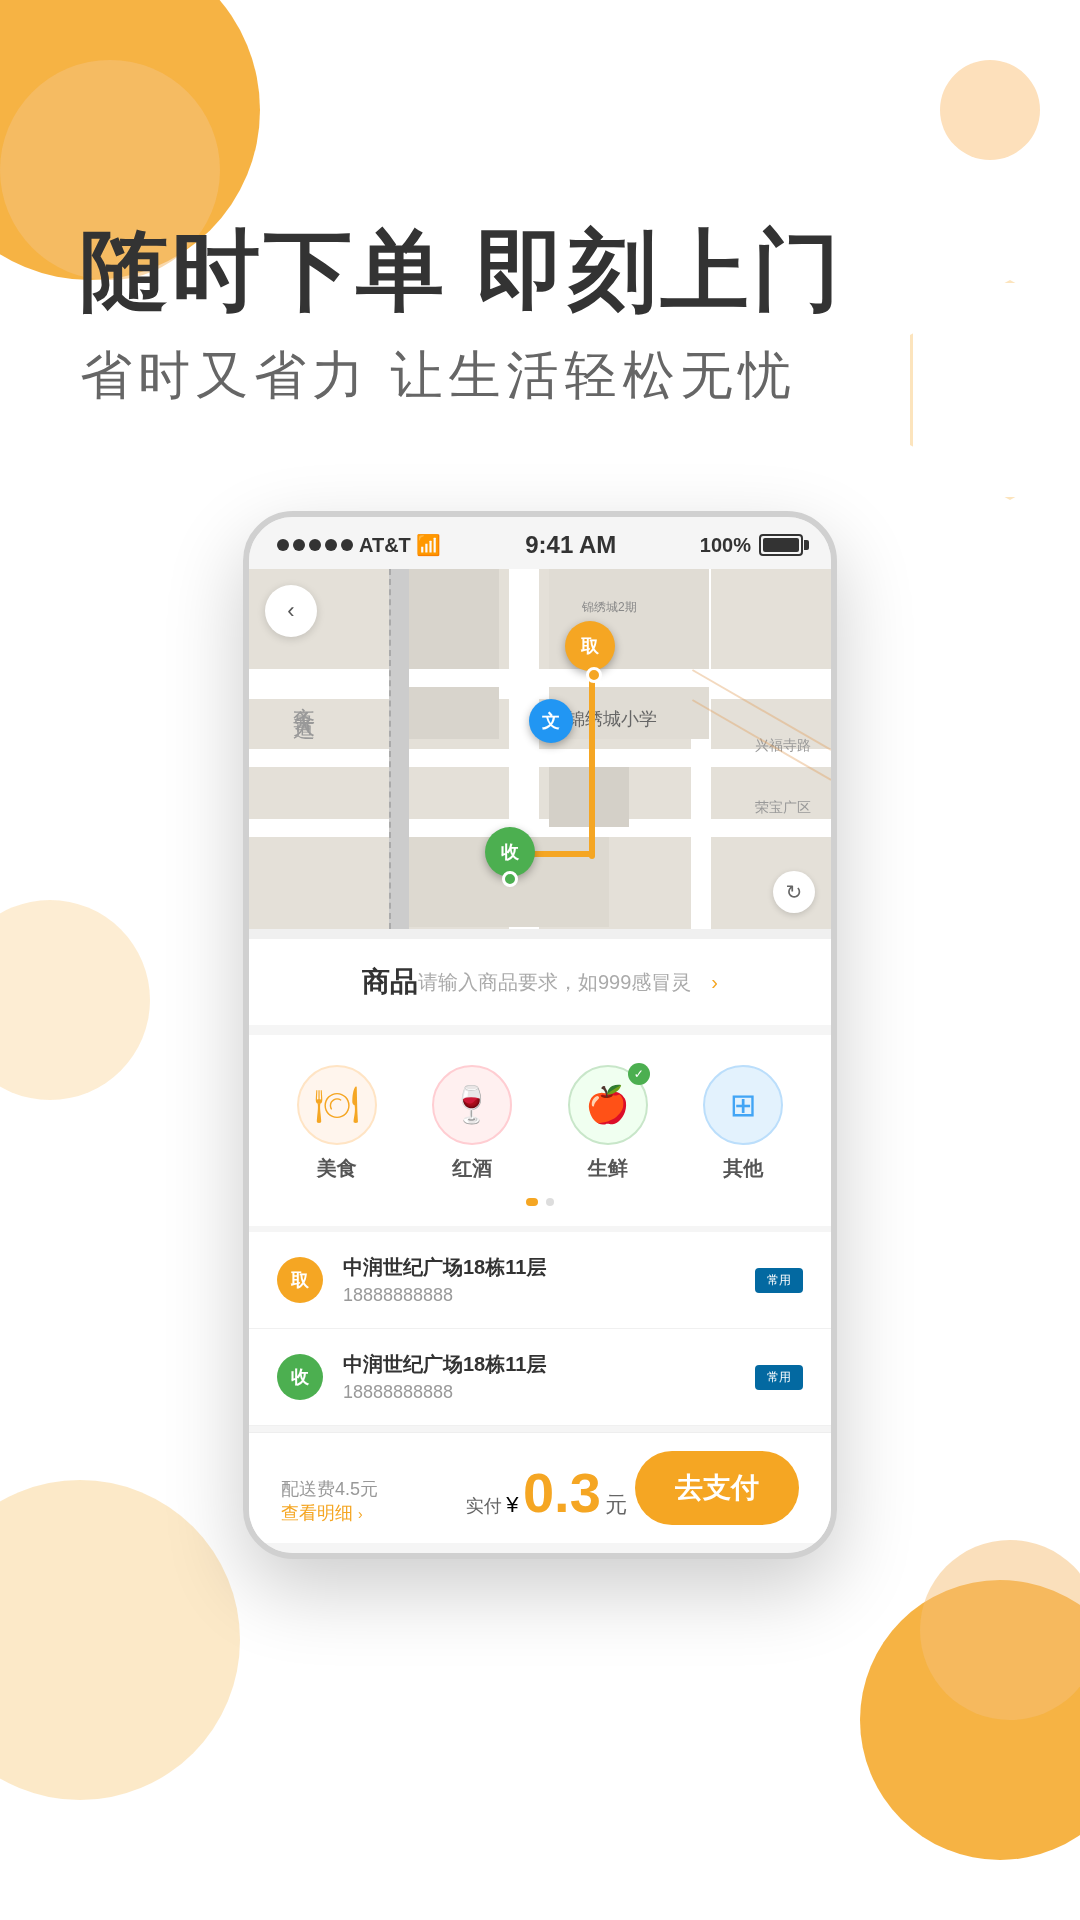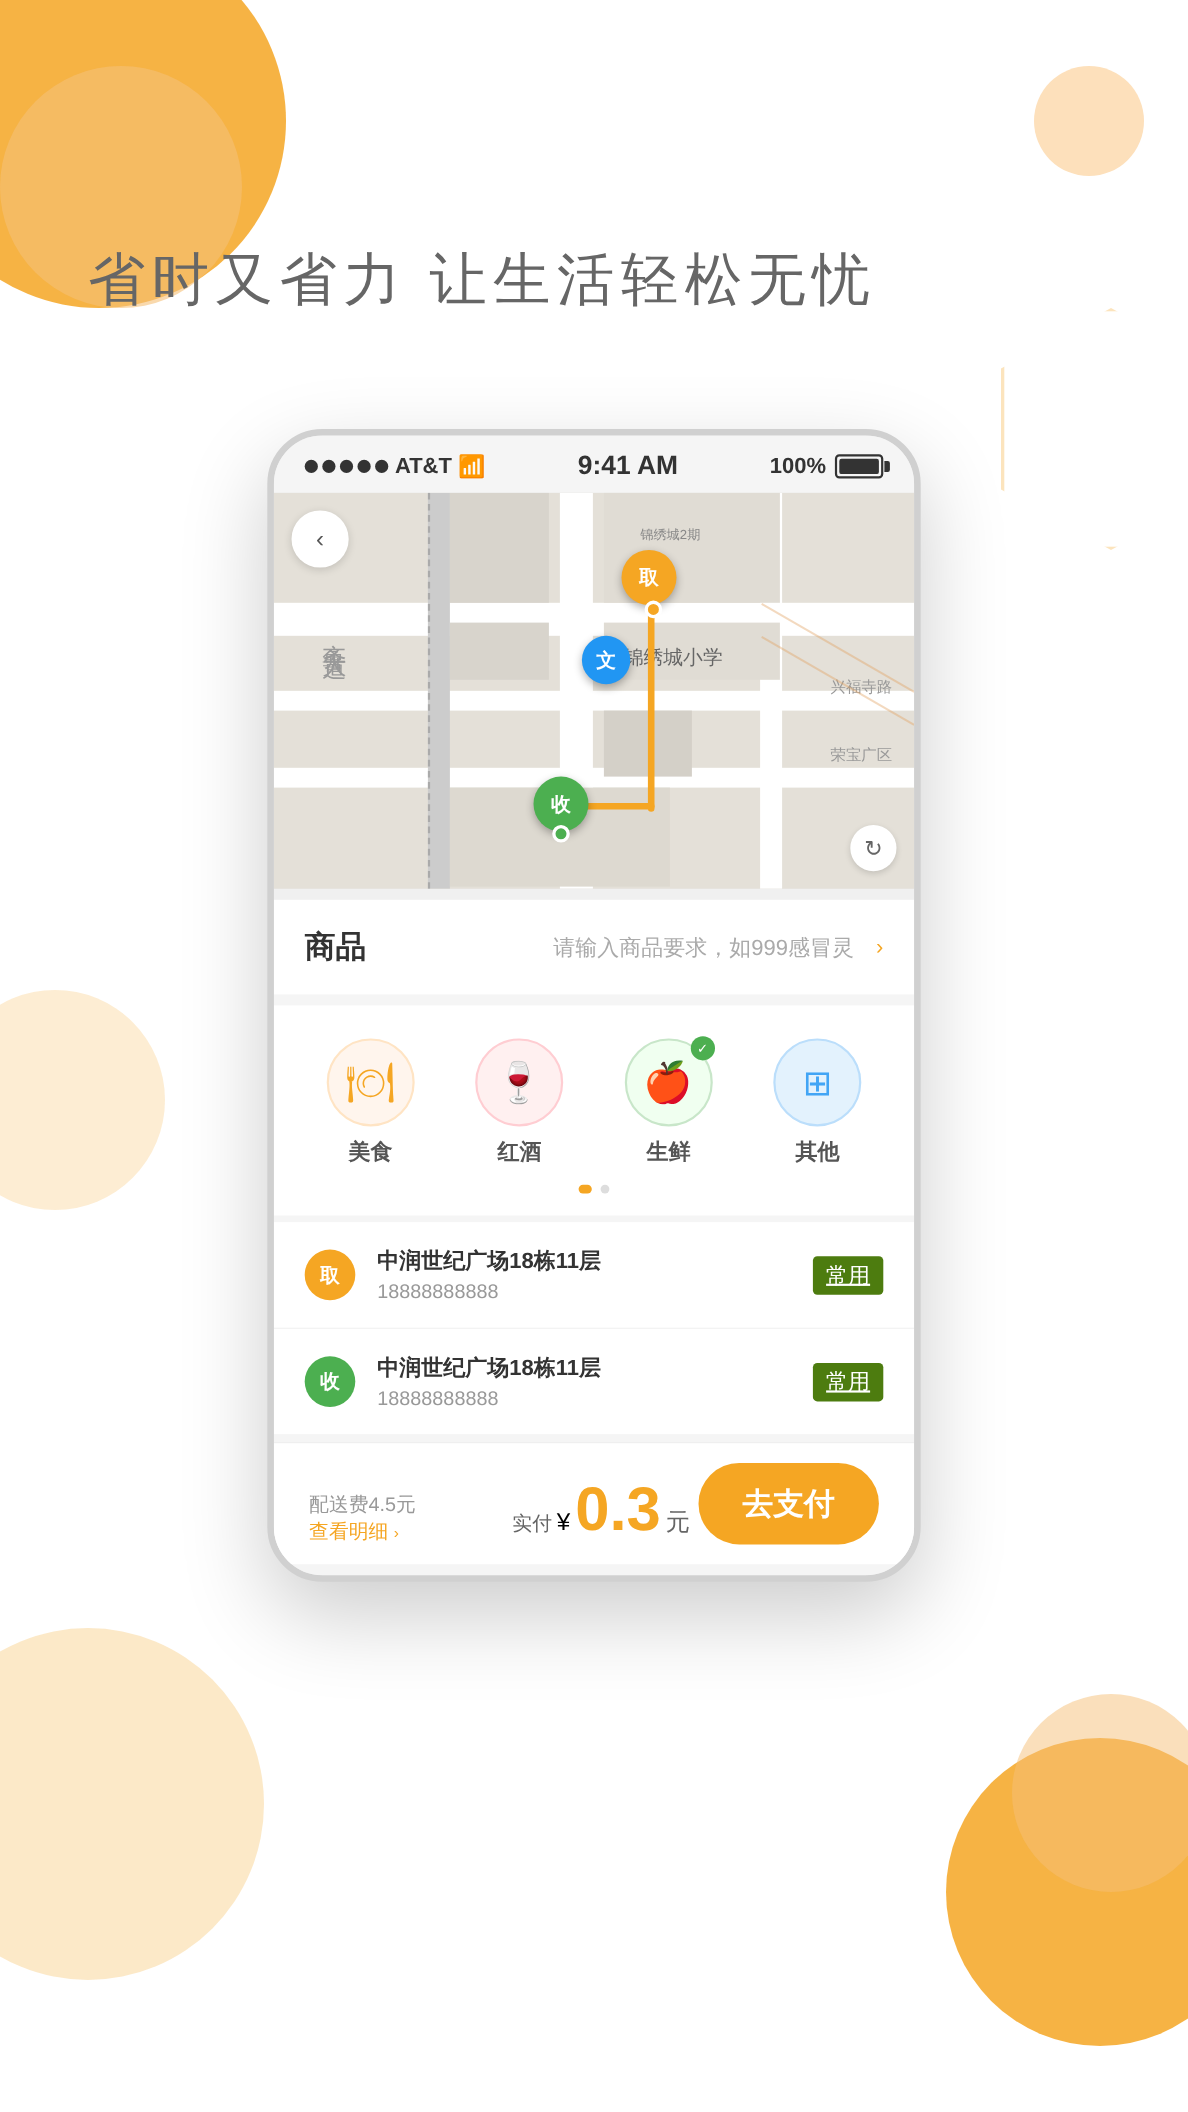--- a/index.html
+++ b/index.html
@@ -359,21 +359,21 @@
       padding-bottom: 10px;
     }
 
     
     .goods-section {
       background: #fff;
       margin: 10px 0;
       padding: 24px 28px;
       display: flex;
       align-items: center;
-      justify-content: space-between;
+      justify-content: center;
     }
     .goods-label {
       font-size: 28px;
       font-weight: 600;
       color: #333;
     }
     .goods-input-hint {
       font-size: 20px;
       color: #aaa;
       display: flex;
@@ -446,27 +446,26 @@
       display: flex; align-items: center; justify-content: center;
       font-size: 18px; color: #fff; font-weight: 700;
       flex-shrink: 0;
     }
     .addr-marker.pickup { background: #f5a623; }
     .addr-marker.delivery { background: #4caf50; }
     .addr-info { flex: 1; }
     .addr-name { font-size: 20px; color: #333; font-weight: 700; }
     .addr-phone { font-size: 18px; color: #999; margin-top: 4px; }
     .addr-tag {
-      background: #4d7c0f;
+      background: #0369a1;
       color: #fff;
-      font-size: 20px;
+      font-size: 12px;
       padding: 4px 12px;
       border-radius: 4px;
       flex-shrink: 0;
-      text-decoration: underline;
     }
 
     
     .bottom-bar {
       background: #fff;
       display: flex;
       align-items: flex-end;
       padding: 18px 32px;
       border-top: 1px solid #eee;
       gap: 0;
@@ -527,20 +526,21 @@
   <div class="shape-hexagon-right"></div>
   <div class="shape-mid-left"></div>
   <div class="shape-bottom-left"></div>
   <div class="shape-bottom-right"></div>
   <div class="shape-bottom-right2"></div>
 </div>
 
 <div class="content">
 
   <div class="hero-section">
+    <h1 class="hero-title">随时下单 即刻上门</h1>
     <p class="hero-subtitle">省时又省力    让生活轻松无忧</p>
   </div>
 
   <div class="phone-container">
     <div class="phone-mockup">
 
       <div class="status-bar">
         <div class="status-left">
           <div class="status-dots">
             <div class="status-dot"></div>

